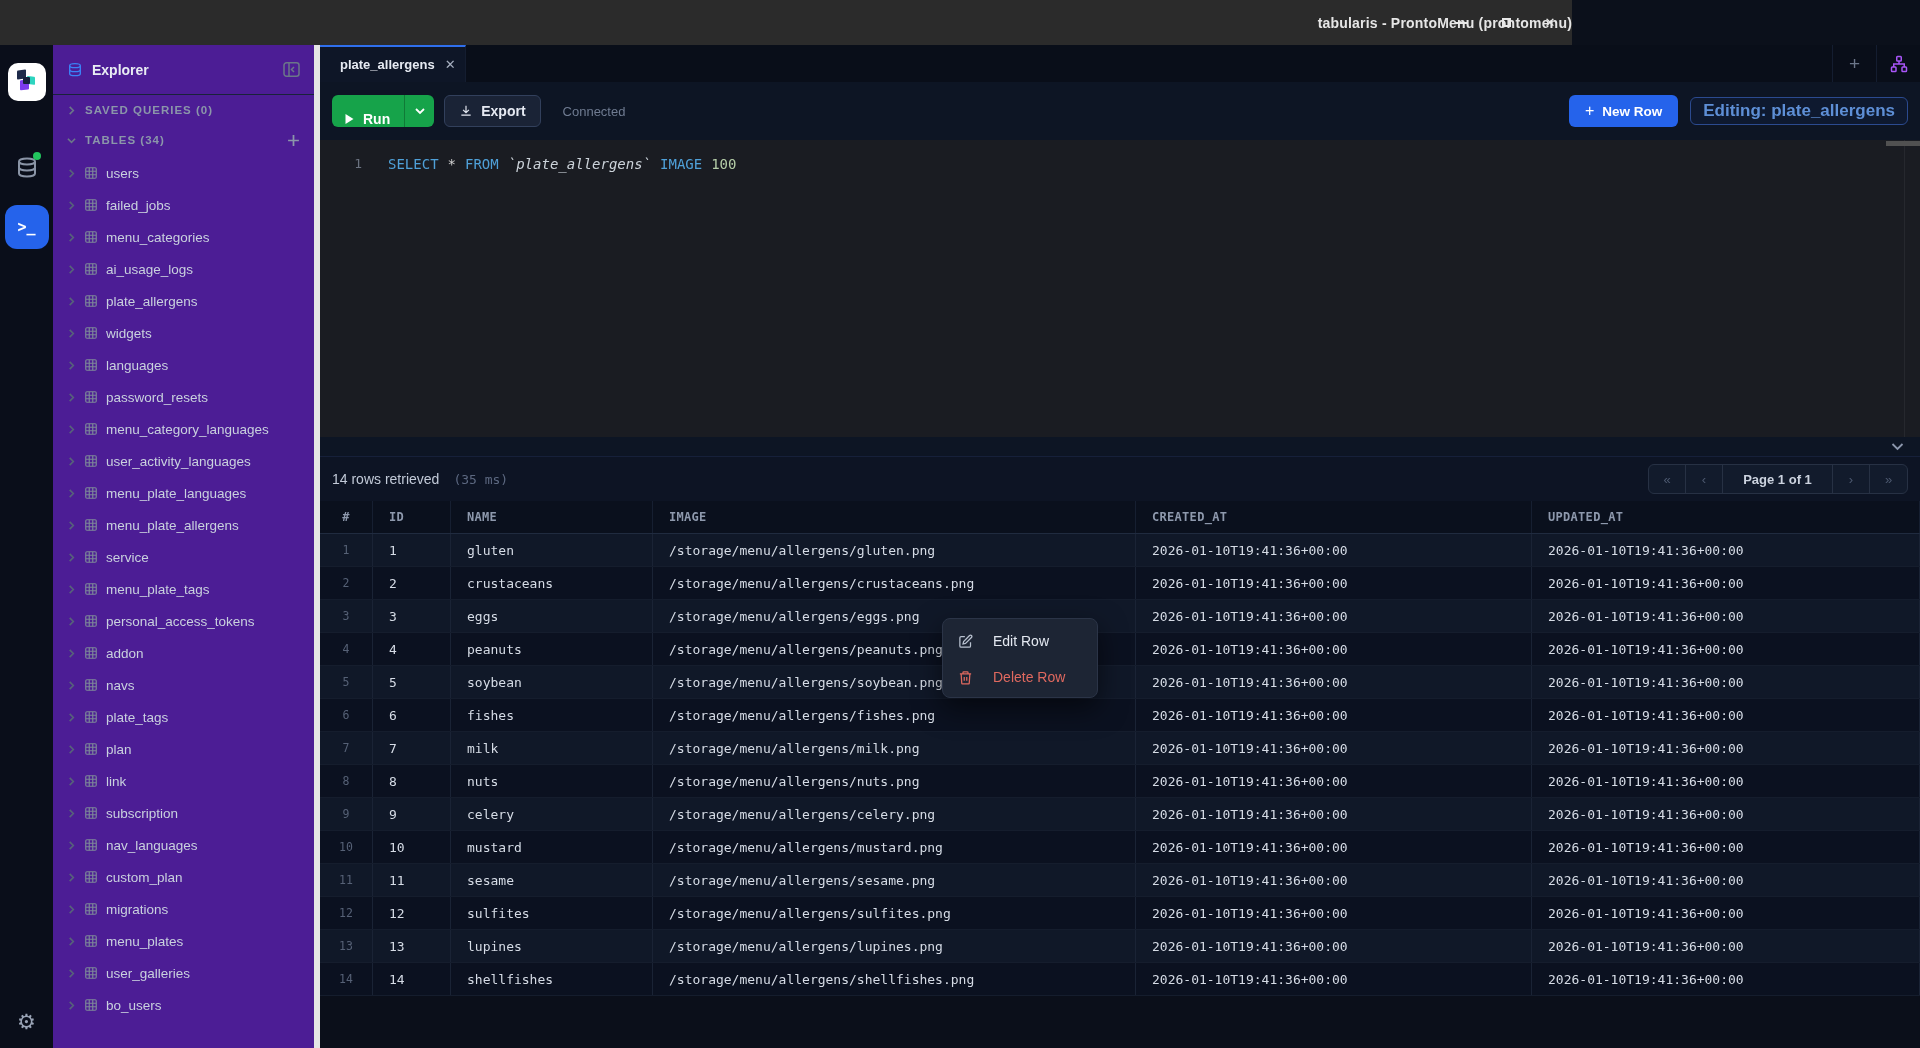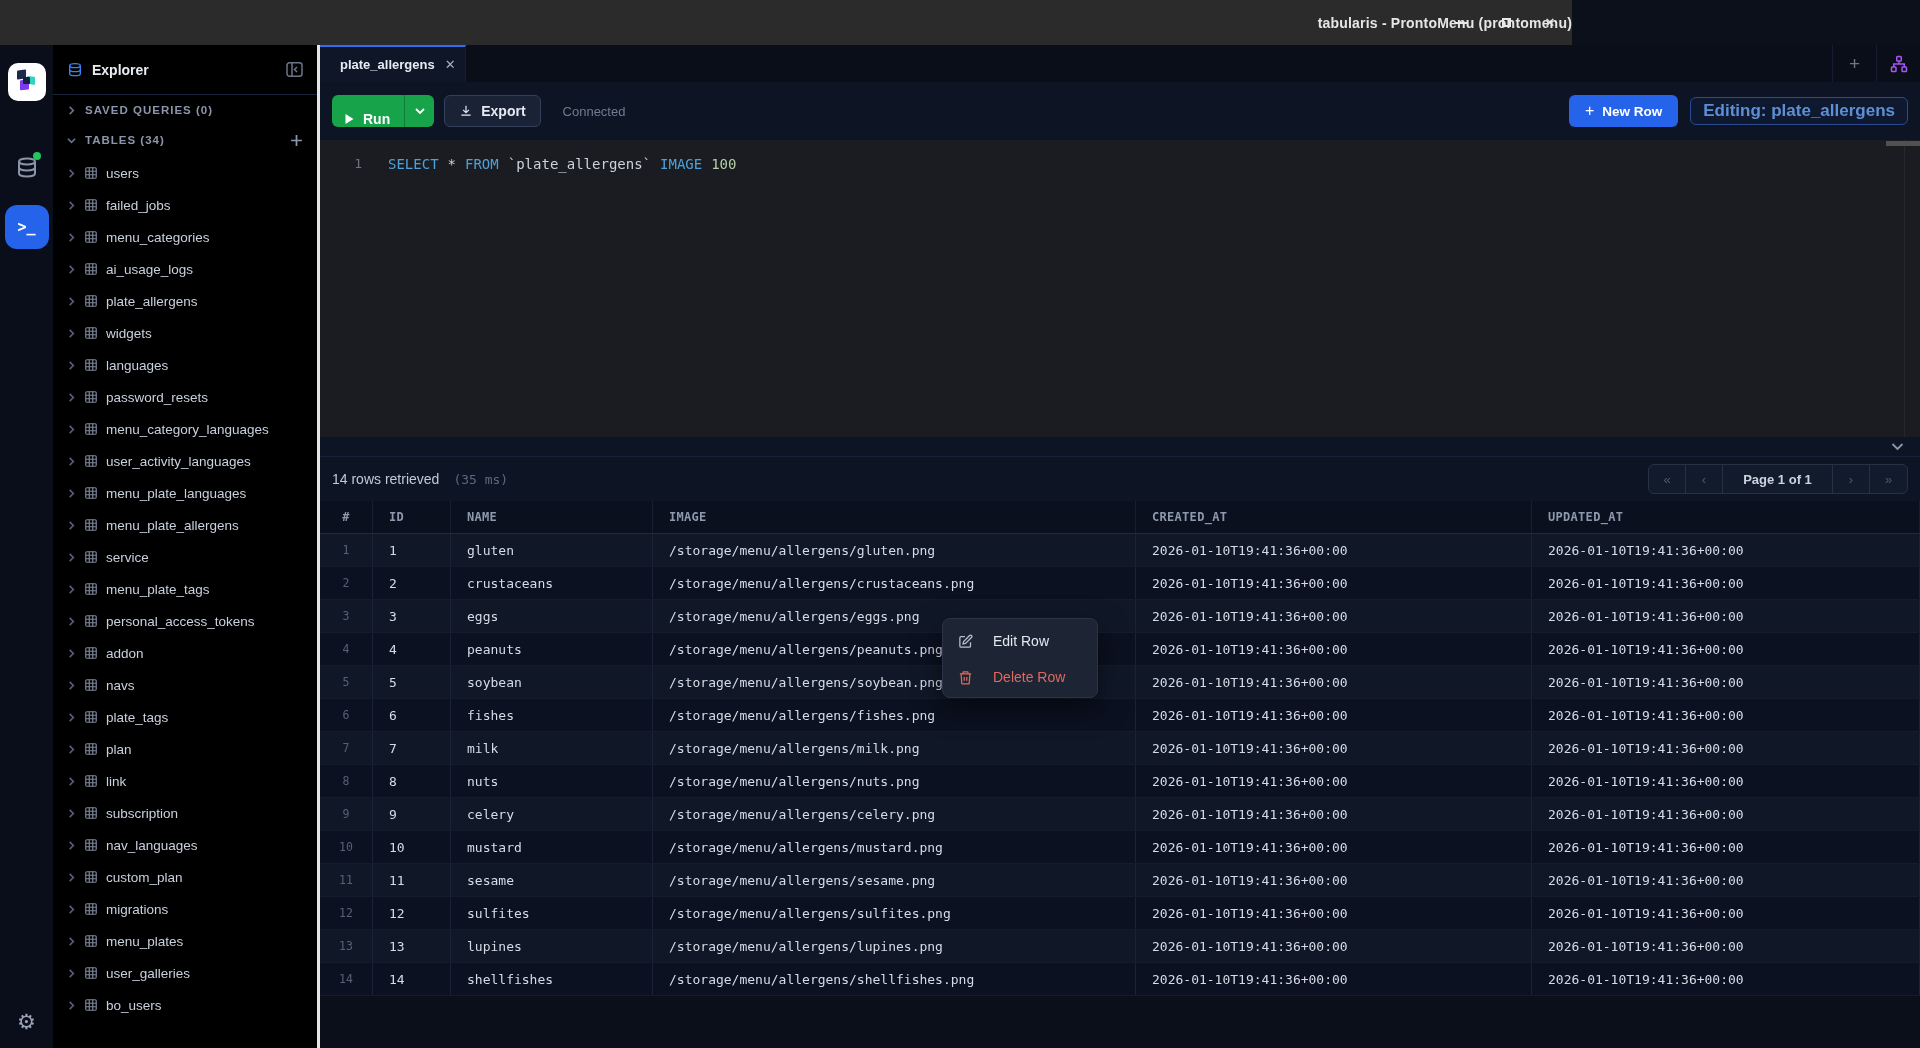--- a/index.html
+++ b/index.html
@@ -29,22 +29,22 @@
     display:flex; align-items:center; justify-content:center; }
   .rail-db .dot { position:absolute; right:1px; top:-1px; width:8px; height:8px;
     border-radius:50%; background:#22c55e; }
   .rail-term { margin-top:22px; width:44px; height:44px; border-radius:12px; background:#2563eb;
     color:#fff; display:flex; align-items:center; justify-content:center;
     font-family:"DejaVu Sans Mono", monospace; font-size:15px; font-weight:700; }
   .rail-gear { position:absolute; bottom:14px; left:0; width:53px; display:flex; justify-content:center;
     color:#9aa4b6; font-size:21px; }
 
   
-  .sidebar { width:267px; height:100%; background:#000000; flex-shrink:0;
-    border-right:3px solid #e5e5e5; overflow:hidden; position:relative; }
+  .sidebar { width:267px; height:100%; background:#4c1d95; flex-shrink:0;
+    border-right:6px solid #e5e5e5; overflow:hidden; position:relative; }
   .sb-header { height:50px; display:flex; align-items:center; padding:0 14px;
     border-bottom:1px solid #19233a; }
   .sb-header .sb-title { color:#e8ecf3; font-size:14px; font-weight:700; margin-left:9px; flex:1; }
   .sb-section { height:30px; display:flex; align-items:center; padding:0 14px;
     color:#8b96aa; font-size:11.5px; font-weight:700; letter-spacing:1px; }
   .sb-section .sec-label { margin-left:9px; flex:1; }
   .sb-section:first-of-type { margin-top:12px; }
   .sb-list { margin-top:2px; }
   .sb-item { height:32px; display:flex; align-items:center; padding:0 14px; color:#c9d1de;
     font-size:13.5px; }
@@ -86,21 +86,21 @@
   .btn-newrow .plus { font-size:16px; font-weight:400; margin-right:8px; }
   .chip-editing { height:28px; margin-left:12px; display:flex; align-items:center; padding:0 12px;
     border:1px solid #2b4a8f; border-radius:6px; color:#5e8fd6; font-size:17px; font-weight:700;
     background:rgba(37,99,235,.06); }
 
   .editor { position:absolute; left:0; top:95px; width:1600px; height:297px; background:#1a1c22;
     font-family:"DejaVu Sans Mono", monospace; font-size:14px; }
   .editor .code-line { position:absolute; left:0; top:13px; width:100%; height:21px;
     display:flex; align-items:center; }
   .editor .gutter { width:68px; text-align:right; padding-right:26px; color:#6b7280; font-size:13px; }
-  .tok-kw { color:#4fa0d8; } .tok-op { color:#d4d4d4; } .tok-ident { color:#ccd3da; }
+  .tok-kw { color:#4fa0d8; } .tok-op { color:#d4d4d4; } .tok-ident { color:#ccd3da;font-style:italic; }
   .tok-num { color:#b5cea8; }
   .tok { margin-right:9px; }
   .editor .hscroll-thumb { position:absolute; right:0; top:1px; width:34px; height:5px; background:#515151; }
   .editor .scroll-gutter { position:absolute; right:15px; top:0; width:1px; height:100%; background:#26282e; }
 
   .collapse-strip { position:absolute; left:0; top:392px; width:1600px; height:20px; background:#0d1524;
     display:flex; align-items:center; justify-content:flex-end; padding-right:16px;
     border-bottom:1px solid #16203a; }
 
   .results-bar { position:absolute; left:0; top:412px; width:1600px; height:44px; background:#0d1424;

